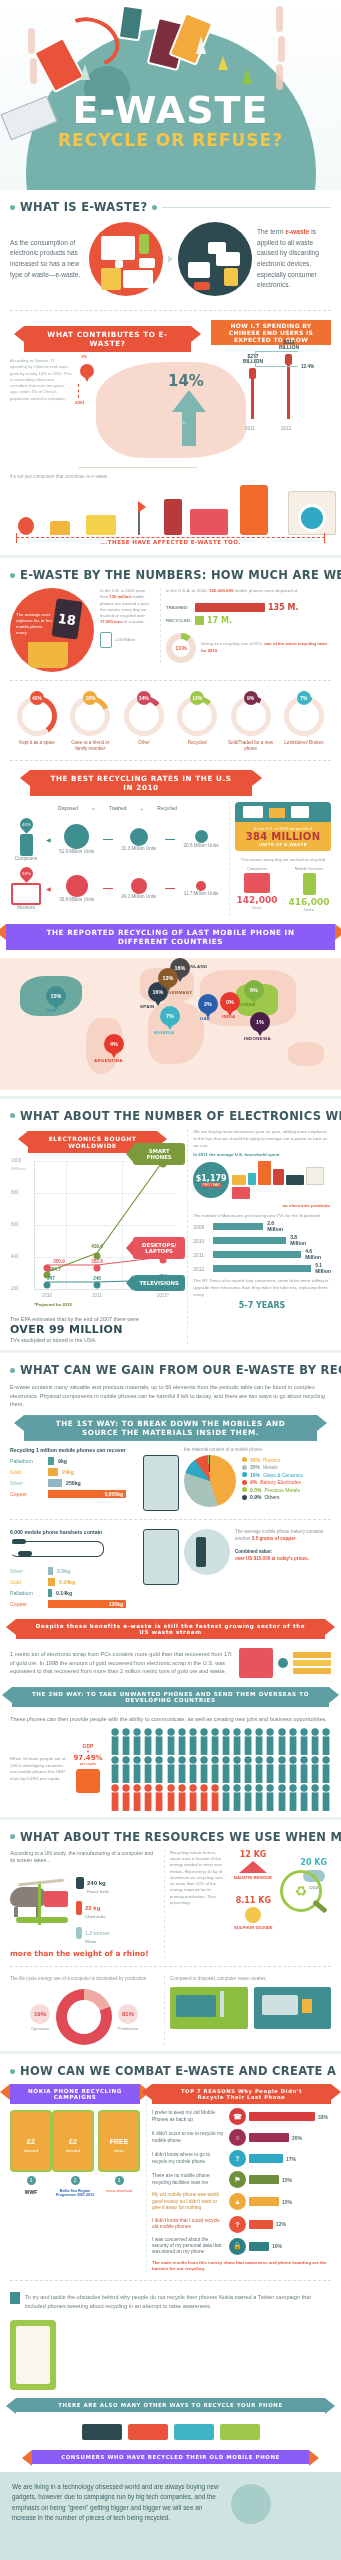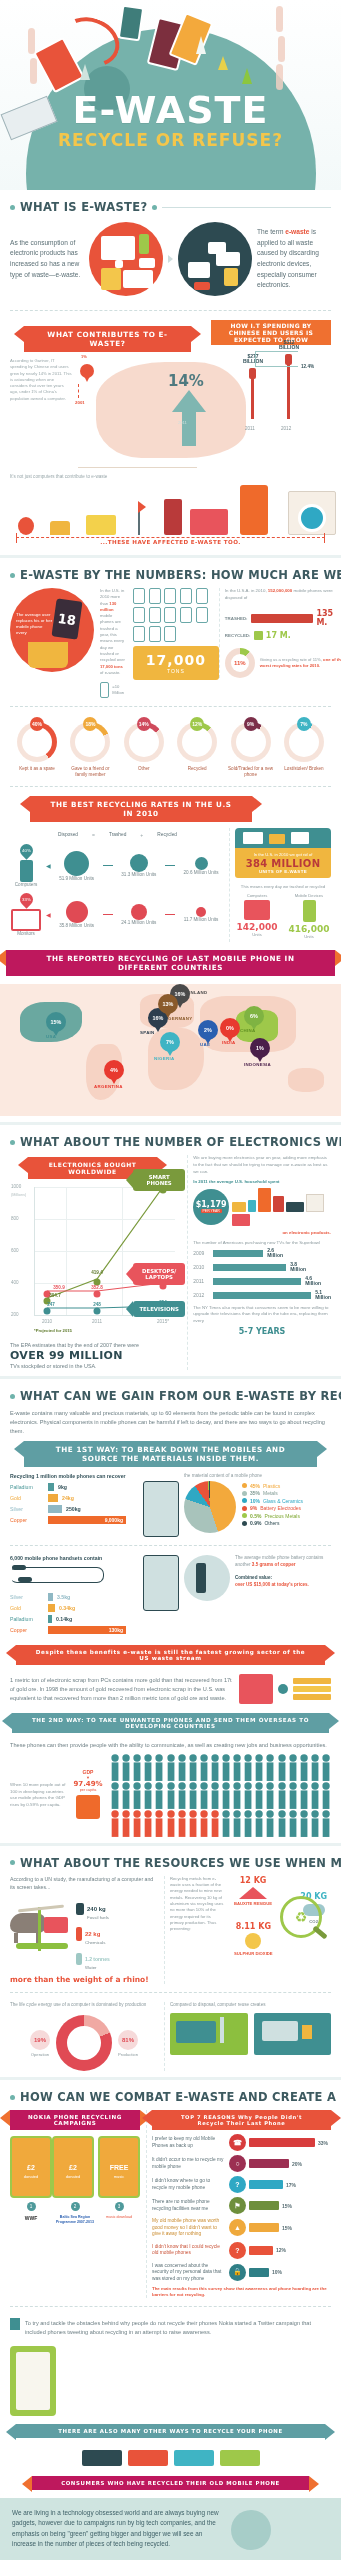--- a/index.html
+++ b/index.html
@@ -47,21 +47,21 @@
   .divider{height:1px;border-top:1px dashed #cfdede;margin:8px 0;}
   .thick{height:3px;background:#eaf2f2;margin:6px 0;}
 
   .ribbon{position:relative;background:#e8533a;color:#fff;text-align:center;
      font-family:"DejaVu Sans", sans-serif;font-weight:bold;font-size:7.2px;letter-spacing:.6px;
      padding:4px 16px;margin:6px 14px;}
   .ribbon:before,.ribbon:after{content:"";position:absolute;top:0;border-style:solid;}
   .ribbon:before{left:-10px;border-width:8.5px 10px 8.5px 0;border-color:transparent #e8533a transparent transparent;}
   .ribbon:after{right:-10px;border-width:8.5px 0 8.5px 10px;border-color:transparent transparent transparent #e8533a;}
   .ribbon.teal{background:#5f9ea3;} .ribbon.teal:before{border-right-color:#5f9ea3;} .ribbon.teal:after{border-left-color:#5f9ea3;}
-  .ribbon.orange2{background:#be185d;} .ribbon.orange2:before{border-right-color:#ef7030;} .ribbon.orange2:after{border-left-color:#ef7030;}
+  .ribbon.orange2{background:#8b5cf6;} .ribbon.orange2:before{border-right-color:#ef7030;} .ribbon.orange2:after{border-left-color:#ef7030;}
 
   .p{font-size:5.6px;line-height:1.55;color:#6d7f84;margin:3px 0;}
 
   
   .whatrow{display:flex;align-items:center;gap:5px;padding:2px 0 6px;}
   .whatrow .txt{flex:1;font-size:6.6px;line-height:1.6;color:#5c7076;}
   .whatrow .txt b{color:#e8533a;}
   .circ{width:74px;height:74px;border-radius:50%;flex:none;position:relative;}
   .circ.o{background:#e8533a;} .circ.d{background:#2d4a51;}
   .mon{position:absolute;background:#fff;border-radius:2px;}
@@ -320,41 +320,20 @@
       </div>
 
       <div style="width:54px;font-size:4.2px;line-height:1.5;color:#8c9a9e;">
         <span>In the U.S. in 2010 more than </span><b style="color:#e8533a">130 million</b><span> mobile phones are trashed a year, this means every day we trashed or recycled over </span><b style="color:#e8533a">17,000 tons</b><span> of e-waste.</span>
         <div style="margin-top:6px;display:flex;align-items:center;gap:3px">
             <span class="ph"></span>
             <span>=10 Million</span>
           </div>
       </div>
 
-      <div style="width:80px">
-        <div class="phoneGrid">
-          <span class="ph"></span>
-            <span class="ph"></span>
-            <span class="ph"></span>
-            <span class="ph"></span>
-            <span class="ph"></span>
-          <span class="ph"></span>
-            <span class="ph"></span>
-            <span class="ph"></span>
-            <span class="ph"></span>
-            <span class="ph"></span>
-          <span class="ph"></span>
-            <span class="ph"></span>
-            <span class="ph"></span>
-        </div>
-        <div class="scaleBox">
-          <div class="scaleNum">17,000</div>
-          <div class="scaleSub">TONS</div>
-        </div>
-      </div>
 
       <div style="flex:1;border-left:1px dashed #dce8e8;padding-left:5px">
         <div style="font-size:4.4px;line-height:1.5;color:#8c9a9e"><span>In the U.S.A. in 2010, </span><b style="color:#e8533a">152,000,000</b><span> mobile phones were disposed of</span></div>
         <div style="display:flex;align-items:center;gap:3px;margin-top:8px">
           <span style="font-size:4.4px;font-weight:bold;color:#7a8a8e;width:26px">TRASHED:</span>
           <span class="trBar" style="width:70px"></span>
           <span style="font-family:'DejaVu Sans',sans-serif;font-weight:bold;font-size:8px;color:#cf4438">135 M.</span>
         </div>
         <div style="display:flex;align-items:center;gap:3px;margin-top:4px">
           <span style="font-size:4.4px;font-weight:bold;color:#7a8a8e;width:26px">RECYCLED:</span>
@@ -1138,21 +1117,21 @@
             <div style="position:absolute;left:6px;top:0;text-align:center">
               <div style="font-family:'DejaVu Sans',sans-serif;font-weight:bold;font-size:8px;color:#e8533a">12 KG</div>
               <div style="width:0;height:0;border-left:14px solid transparent;border-right:14px solid transparent;border-bottom:12px solid #e8545c;margin:2px auto"></div>
               <div style="font-size:4.2px;font-weight:bold;color:#e8533a;line-height:1.2">BAUXITE RESIDUE</div>
             </div>
             <div style="position:absolute;left:6px;top:46px;text-align:center">
               <div style="font-family:'DejaVu Sans',sans-serif;font-weight:bold;font-size:8px;color:#e8533a">8.11 KG</div>
               <div style="width:16px;height:16px;border-radius:50%;background:#f3c64b;margin:2px auto"></div>
               <div style="font-size:4.2px;font-weight:bold;color:#e8533a;line-height:1.2">SULPHUR DIOXIDE</div>
             </div>
-            <div style="position:absolute;right:4px;top:16px;text-align:center">
+            <div style="position:absolute;right:4px;top:8px;text-align:center">
               <div style="font-family:'DejaVu Sans',sans-serif;font-weight:bold;font-size:8px;color:#3fb4c4">20 KG</div>
               <div style="width:22px;height:12px;border-radius:8px;background:#9fc8cc;margin:3px auto"></div>
               <div style="font-size:4.2px;font-weight:bold;color:#7a8a8e">CO2</div>
             </div>
             <div style="position:absolute;left:52px;top:20px;width:36px;height:36px;border-radius:50%;border:3px solid #9ec84a;display:flex;align-items:center;justify-content:center;color:#9ec84a;font-size:14px">♻</div>
             <div style="position:absolute;left:84px;top:54px;width:16px;height:5px;background:#7a9a3c;transform:rotate(40deg);border-radius:2px"></div>
           </div>
         </div>
       </div>
     </div>

